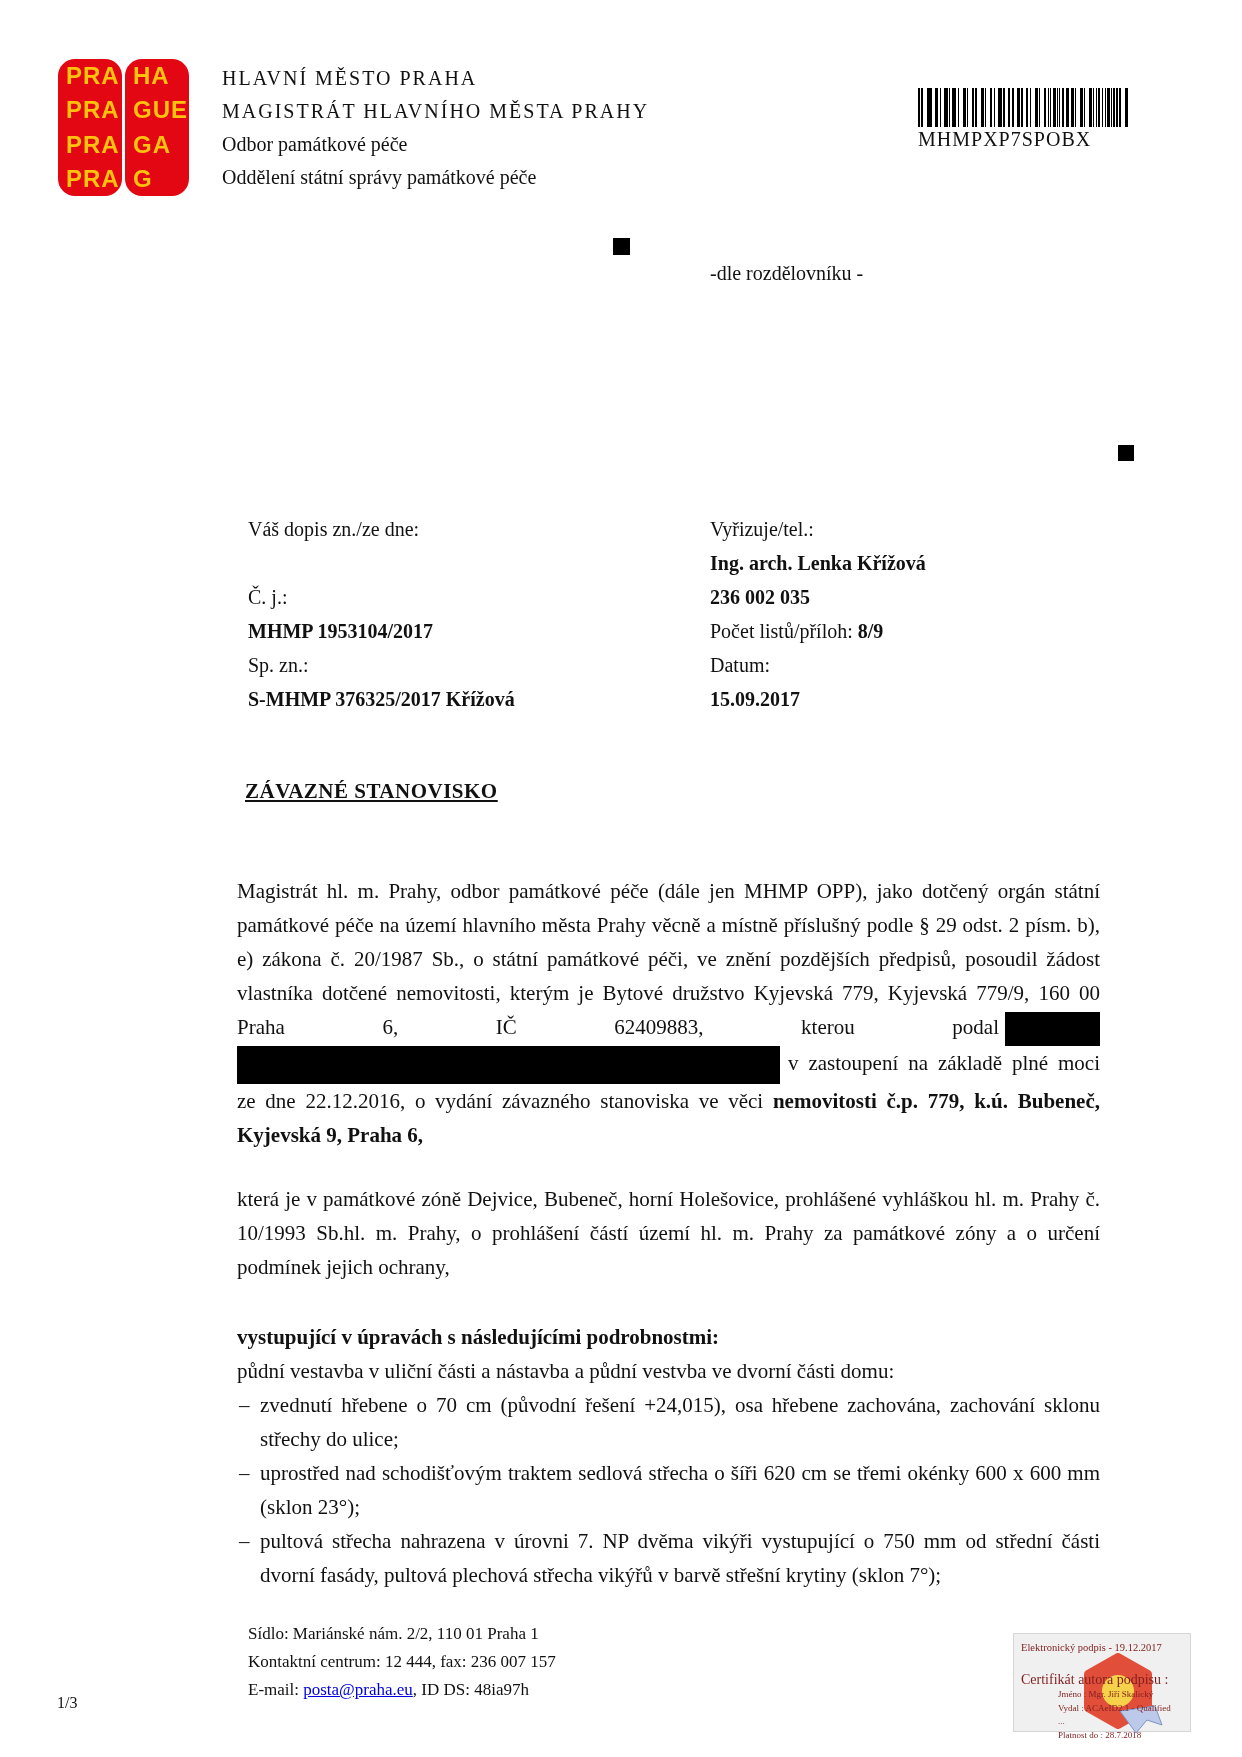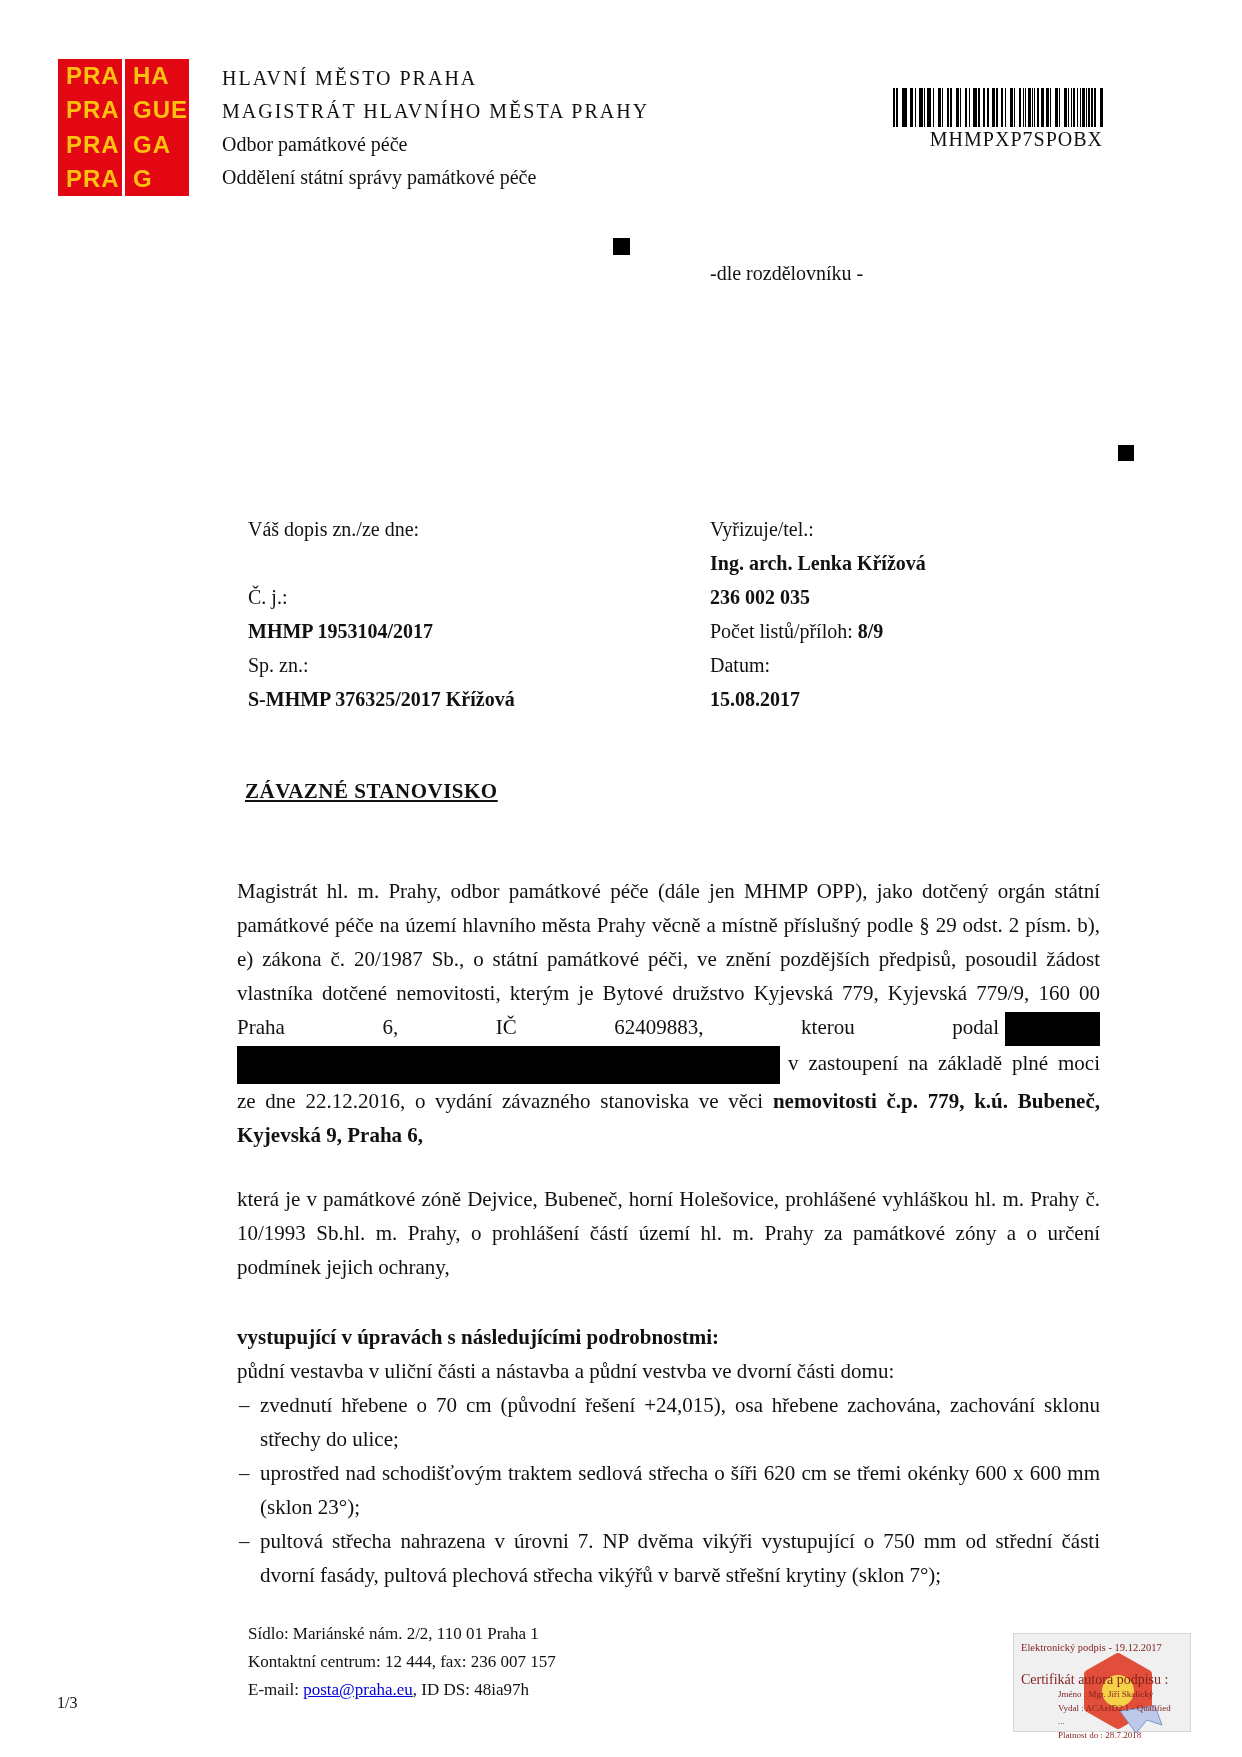--- a/index.html
+++ b/index.html
@@ -7,31 +7,31 @@
     position:relative;
     width:1242px;height:1757px;
     margin:0 auto;
     background:#ffffff;
     font-family:"Liberation Serif", serif;
     color:#111;
     overflow:hidden;
   }
   
   .logo{position:absolute;left:58px;top:59px;display:flex;gap:3px;}
-  .logo .col{background:var(--logo-red);width:64px;display:flex;flex-direction:column;}
+  .logo .col{background:var(--logo-red);width:64px;display:flex;flex-direction:column;border-radius:17px;}
   .logo .cell{
     height:34.25px;line-height:34.25px;padding-left:8px;
     font-family:"Liberation Sans", sans-serif;font-weight:bold;
     font-size:24px;color:var(--logo-yellow);letter-spacing:1px;
   }
   
   .header-block{position:absolute;left:222px;top:62px;line-height:33px;font-size:20px;}
   .header-caps{letter-spacing:2px;}
   
-  .barcode-wrap{position:absolute;left:893px;top:88px;width:210px;text-align:right;}
+  .barcode-wrap{position:absolute;left:918px;top:88px;width:210px;text-align:left;}
   .barcode{
     height:39px;width:210px;background-color:#fff;
     background-image:
       repeating-linear-gradient(90deg,#000 0 2px,transparent 2px 4px,#000 4px 5px,transparent 5px 9px,#000 9px 12px,transparent 12px 13px,#000 13px 14px,transparent 14px 18px),
       repeating-linear-gradient(90deg,transparent 0 3px,#000 3px 4px,transparent 4px 11px,#000 11px 13px,transparent 13px 17px,#000 17px 18px,transparent 18px 23px);
   }
   .barcode-label{font-size:20px;margin-top:1px;letter-spacing:1px;}
   
   .sq{position:absolute;background:#000;}
   .sq1{left:613px;top:238px;width:17px;height:17px;}
@@ -120,21 +120,21 @@
       <div class="mline b">MHMP 1953104/2017</div>
       <div class="mline">Sp. zn.:</div>
       <div class="mline b">S-MHMP  376325/2017 Křížová</div>
     </div>
     <div class="mcol">
       <div class="mline">Vyřizuje/tel.:</div>
       <div class="mline b">Ing. arch. Lenka Křížová</div>
       <div class="mline b">236 002 035</div>
       <div class="mline"><span>Počet listů/příloh:</span>&nbsp;<span class="b">8/9</span></div>
       <div class="mline">Datum:</div>
-      <div class="mline b">15.08.2017</div>
+      <div class="mline b">15.09.2017</div>
     </div>
   </div>
 
   <div class="doc-title"><span>ZÁVAZNÉ STANOVISKO</span></div>
 
   <div class="body-block">
     <p class="para para1">
       <span>Magistrát hl. m. Prahy, odbor památkové péče (dále jen MHMP OPP), jako dotčený orgán státní památkové péče na území hlavního města Prahy věcně a místně příslušný podle § 29 odst. 2 písm. b), e) zákona č. 20/1987 Sb., o státní památkové péči, ve znění pozdějších předpisů, posoudil žádost vlastníka dotčené nemovitosti, kterým je  Bytové družstvo Kyjevská 779, Kyjevská 779/9, 160 00 Praha 6, IČ 62409883, kterou podal</span><span class="redact redact1"></span>
       <span class="redact redact2"></span><span>v zastoupení na základě plné moci ze dne 22.12.2016, o vydání závazného stanoviska ve věci </span><span class="b">nemovitosti č.p. 779, k.ú. Bubeneč, Kyjevská 9, Praha 6,</span>
     </p>

